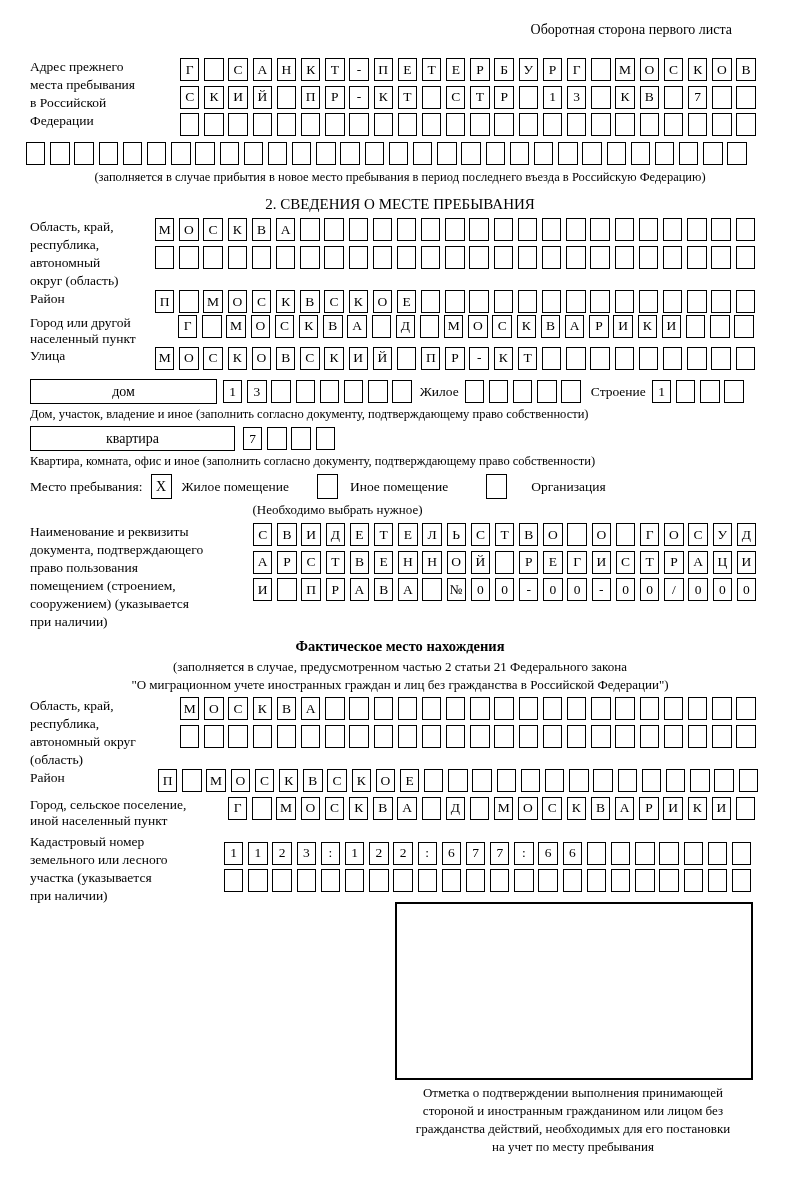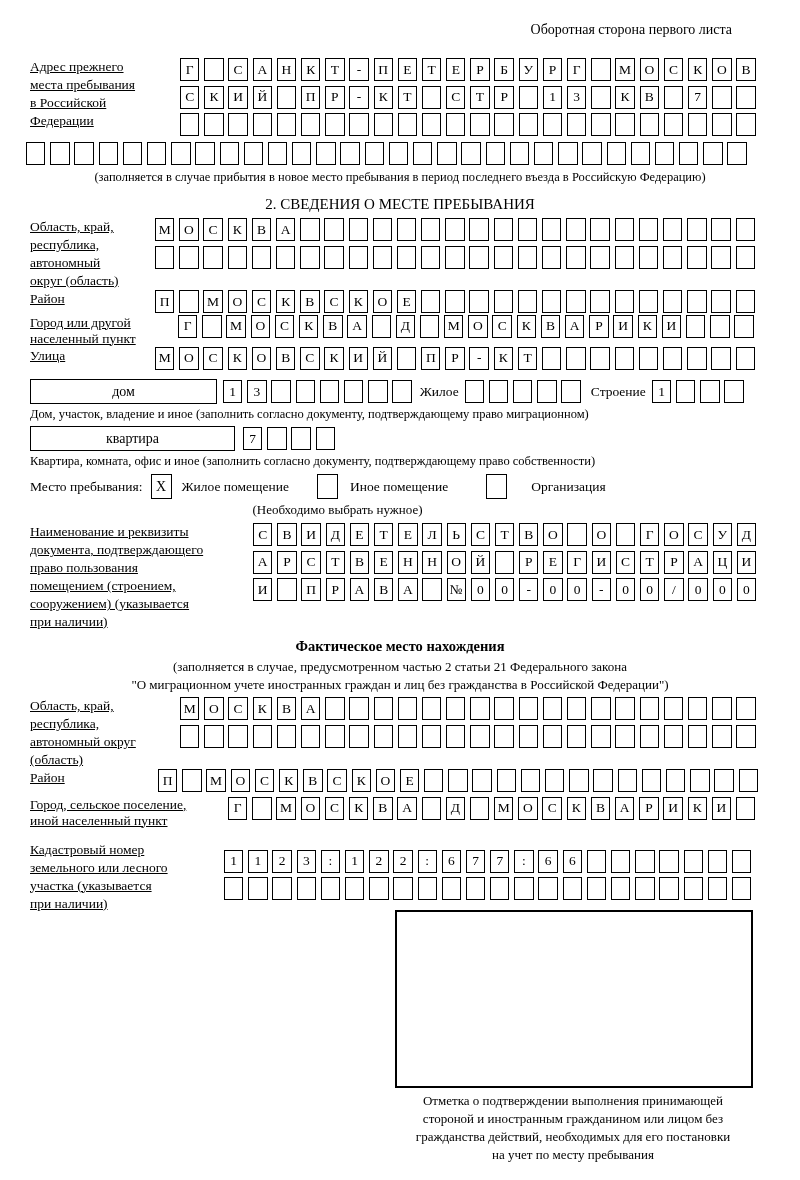--- a/index.html
+++ b/index.html
@@ -10,21 +10,21 @@
     font-family: "Liberation Serif", "DejaVu Serif", serif;
     overflow: hidden; position: relative;
   }
   .hdr-note {
     padding-top: 22px; padding-right: 68px;
     text-align: right; font-size: 14px;
   }
   .group { display: flex; align-items: flex-start; padding-left: 30px; }
   .lbl {
     font-size: 13.5px; line-height: 18px;
-    white-space: pre-line; flex: none; text-decoration: underline;
+    white-space: pre-line; flex: none;
   }
   .lbl.lh16 { line-height: 16px; }
   .cellcol { flex: none; }
   .cellrow { display: flex; gap: 4.8px; margin-bottom: 4.5px; }
   .cell {
     width: 19.4px; height: 23px; flex: none;
     border: 1.5px solid #000;
     display: inline-flex; align-items: center; justify-content: center;
     font-size: 13.5px; line-height: 1;
   }
@@ -375,21 +375,21 @@
         <span class="cell"></span>
       </div>
     <div class="inline-lbl" style="margin:0 6px 0 10px">Строение</div>
     <div class="cellrow" style="margin:0">
         <span class="cell">1</span>
         <span class="cell"></span>
         <span class="cell"></span>
         <span class="cell"></span>
       </div>
   </div>
-  <div class="note" style="margin-top:2px; padding-left:30px">Дом, участок, владение и иное (заполнить согласно документу, подтверждающему право миграционном)</div>
+  <div class="note" style="margin-top:2px; padding-left:30px">Дом, участок, владение и иное (заполнить согласно документу, подтверждающему право собственности)</div>
 
   <div class="inlinerow" style="margin-top:4px">
     <div class="widebox" style="width:205px">квартира</div>
     <div class="cellrow" style="margin:0 0 0 8px">
         <span class="cell">7</span>
         <span class="cell"></span>
         <span class="cell"></span>
         <span class="cell"></span>
       </div>
   </div>
@@ -604,21 +604,21 @@
         <span class="cell">В</span>
         <span class="cell">А</span>
         <span class="cell">Р</span>
         <span class="cell">И</span>
         <span class="cell">К</span>
         <span class="cell">И</span>
         <span class="cell"></span>
       </div>
   </div>
 
-  <div class="group" style="margin-top:12px">
+  <div class="group" style="margin-top:4px">
     <div class="lbl" style="width:194px">Кадастровый номер
 земельного или лесного
 участка (указывается
 при наличии)</div>
     <div class="cellcol mt9">
       <div class="cellrow">
           <span class="cell">1</span>
           <span class="cell">1</span>
           <span class="cell">2</span>
           <span class="cell">3</span>

